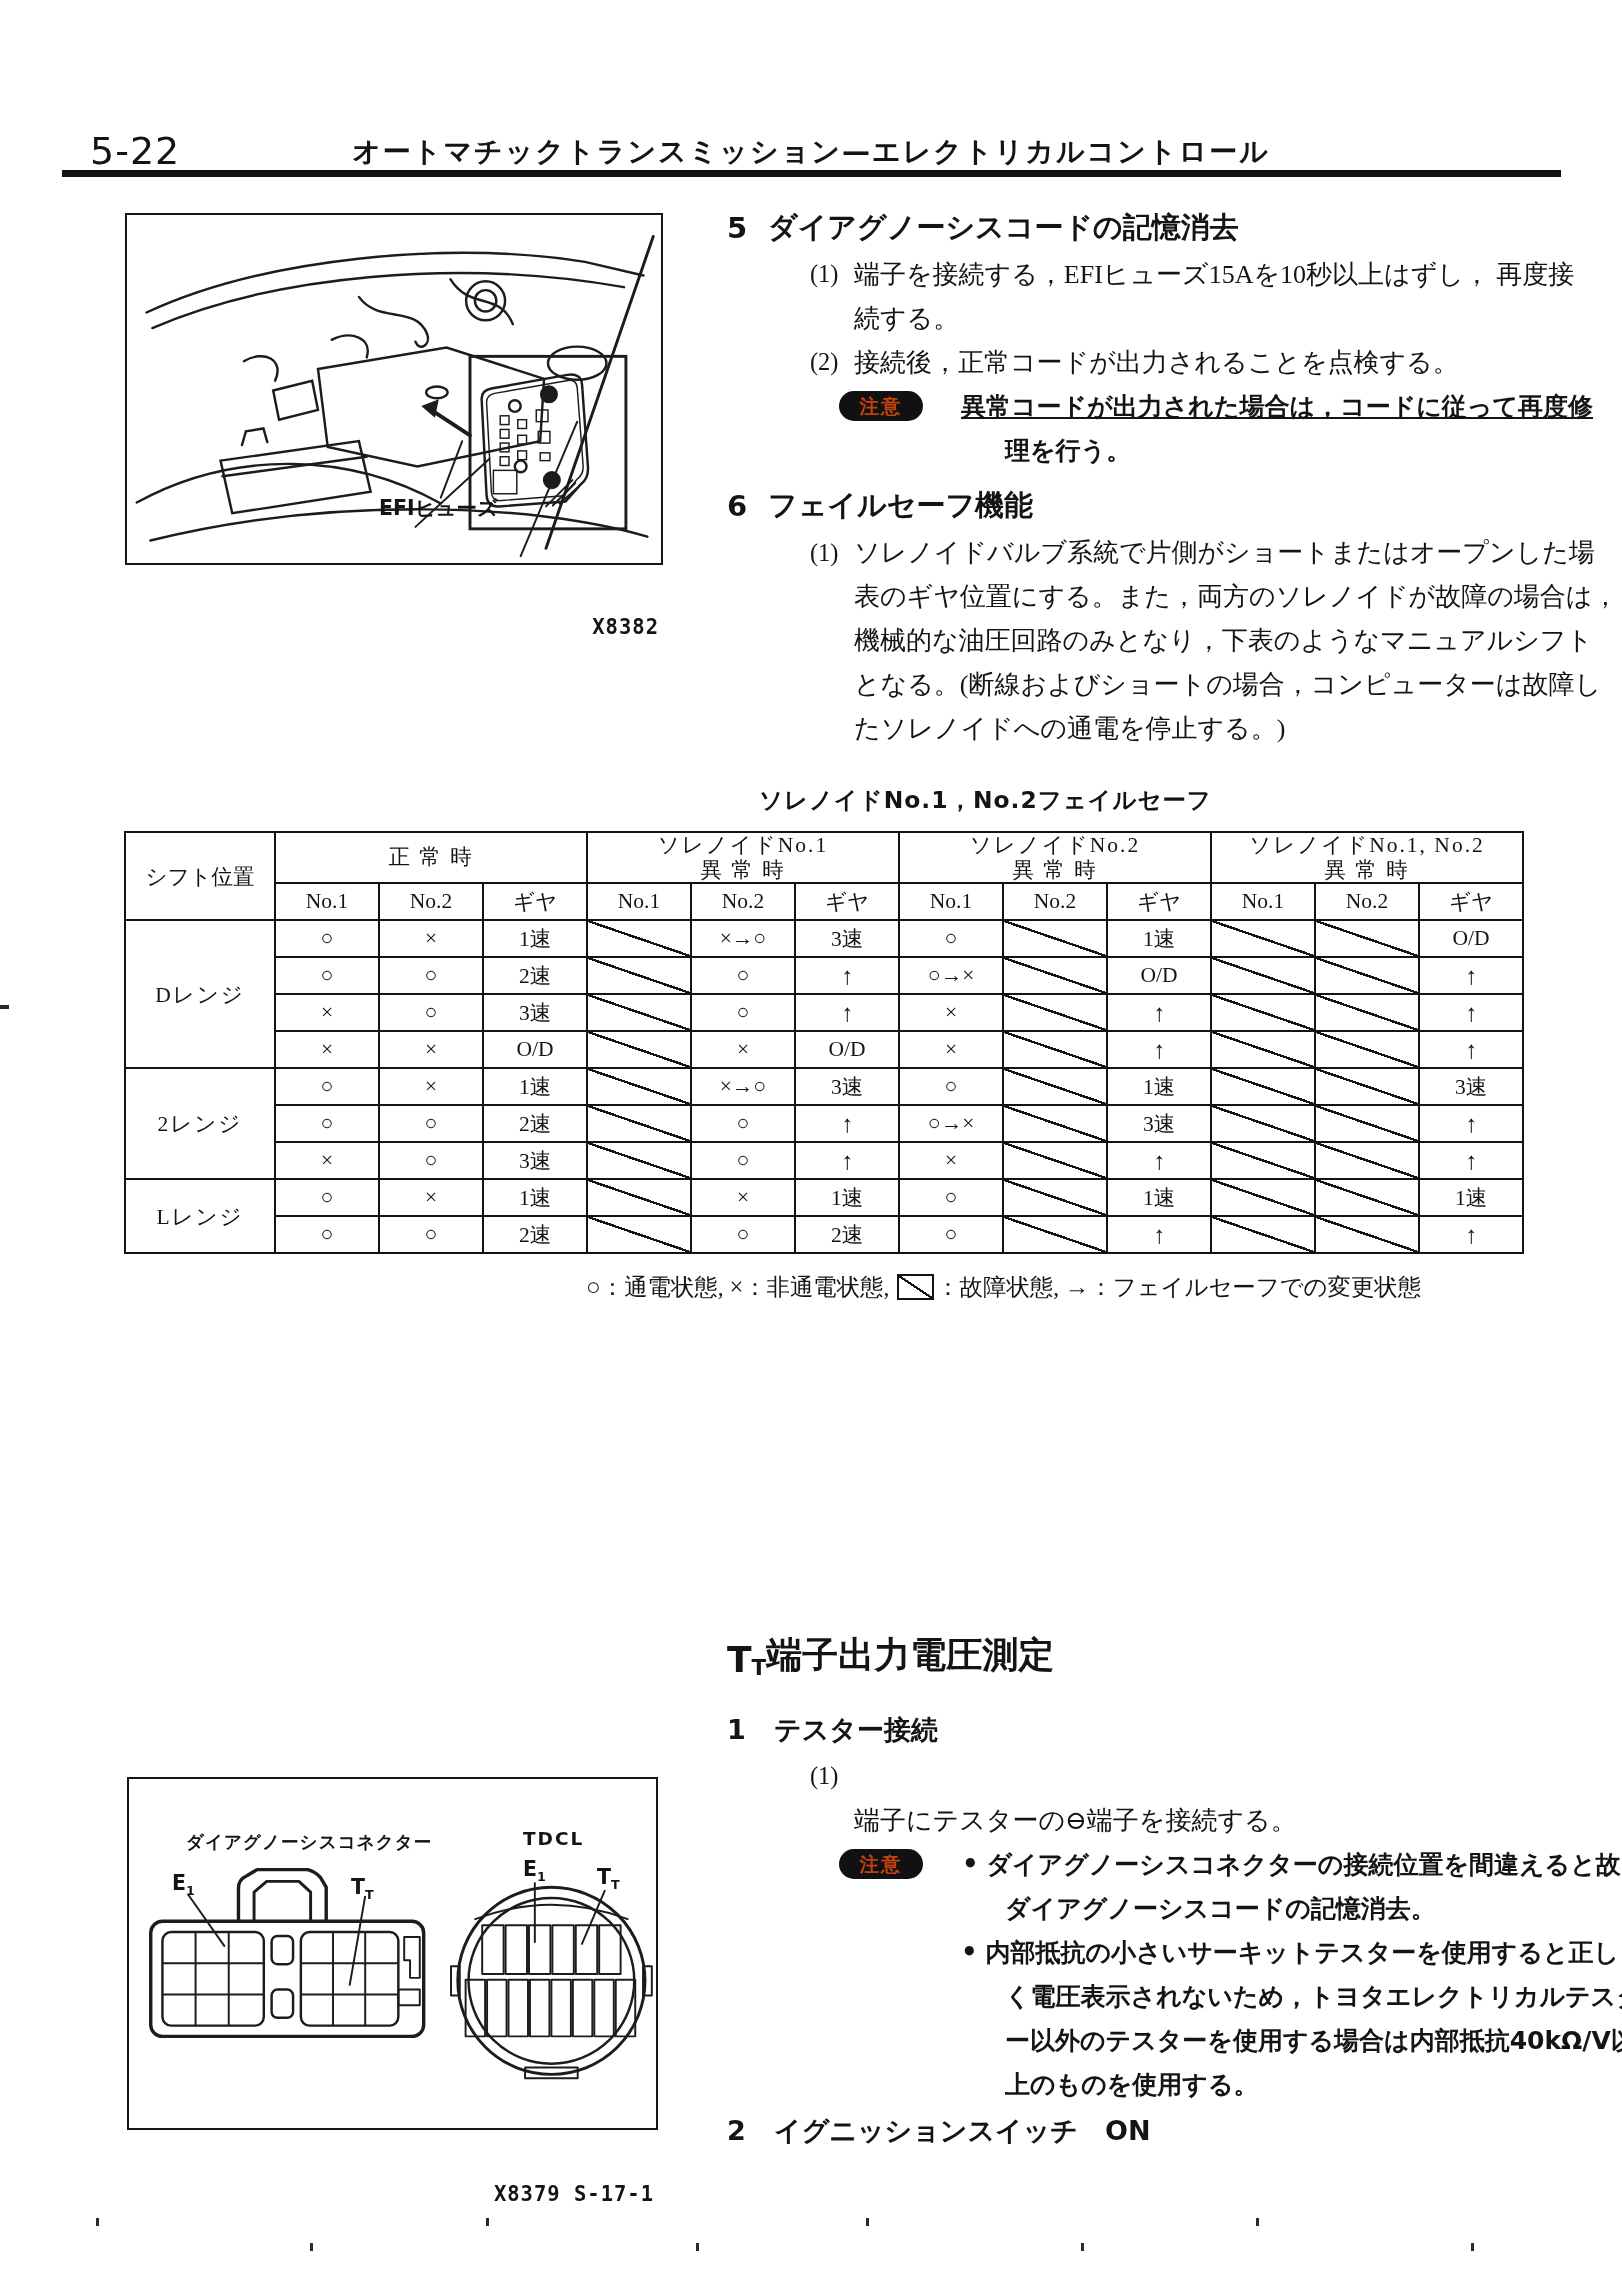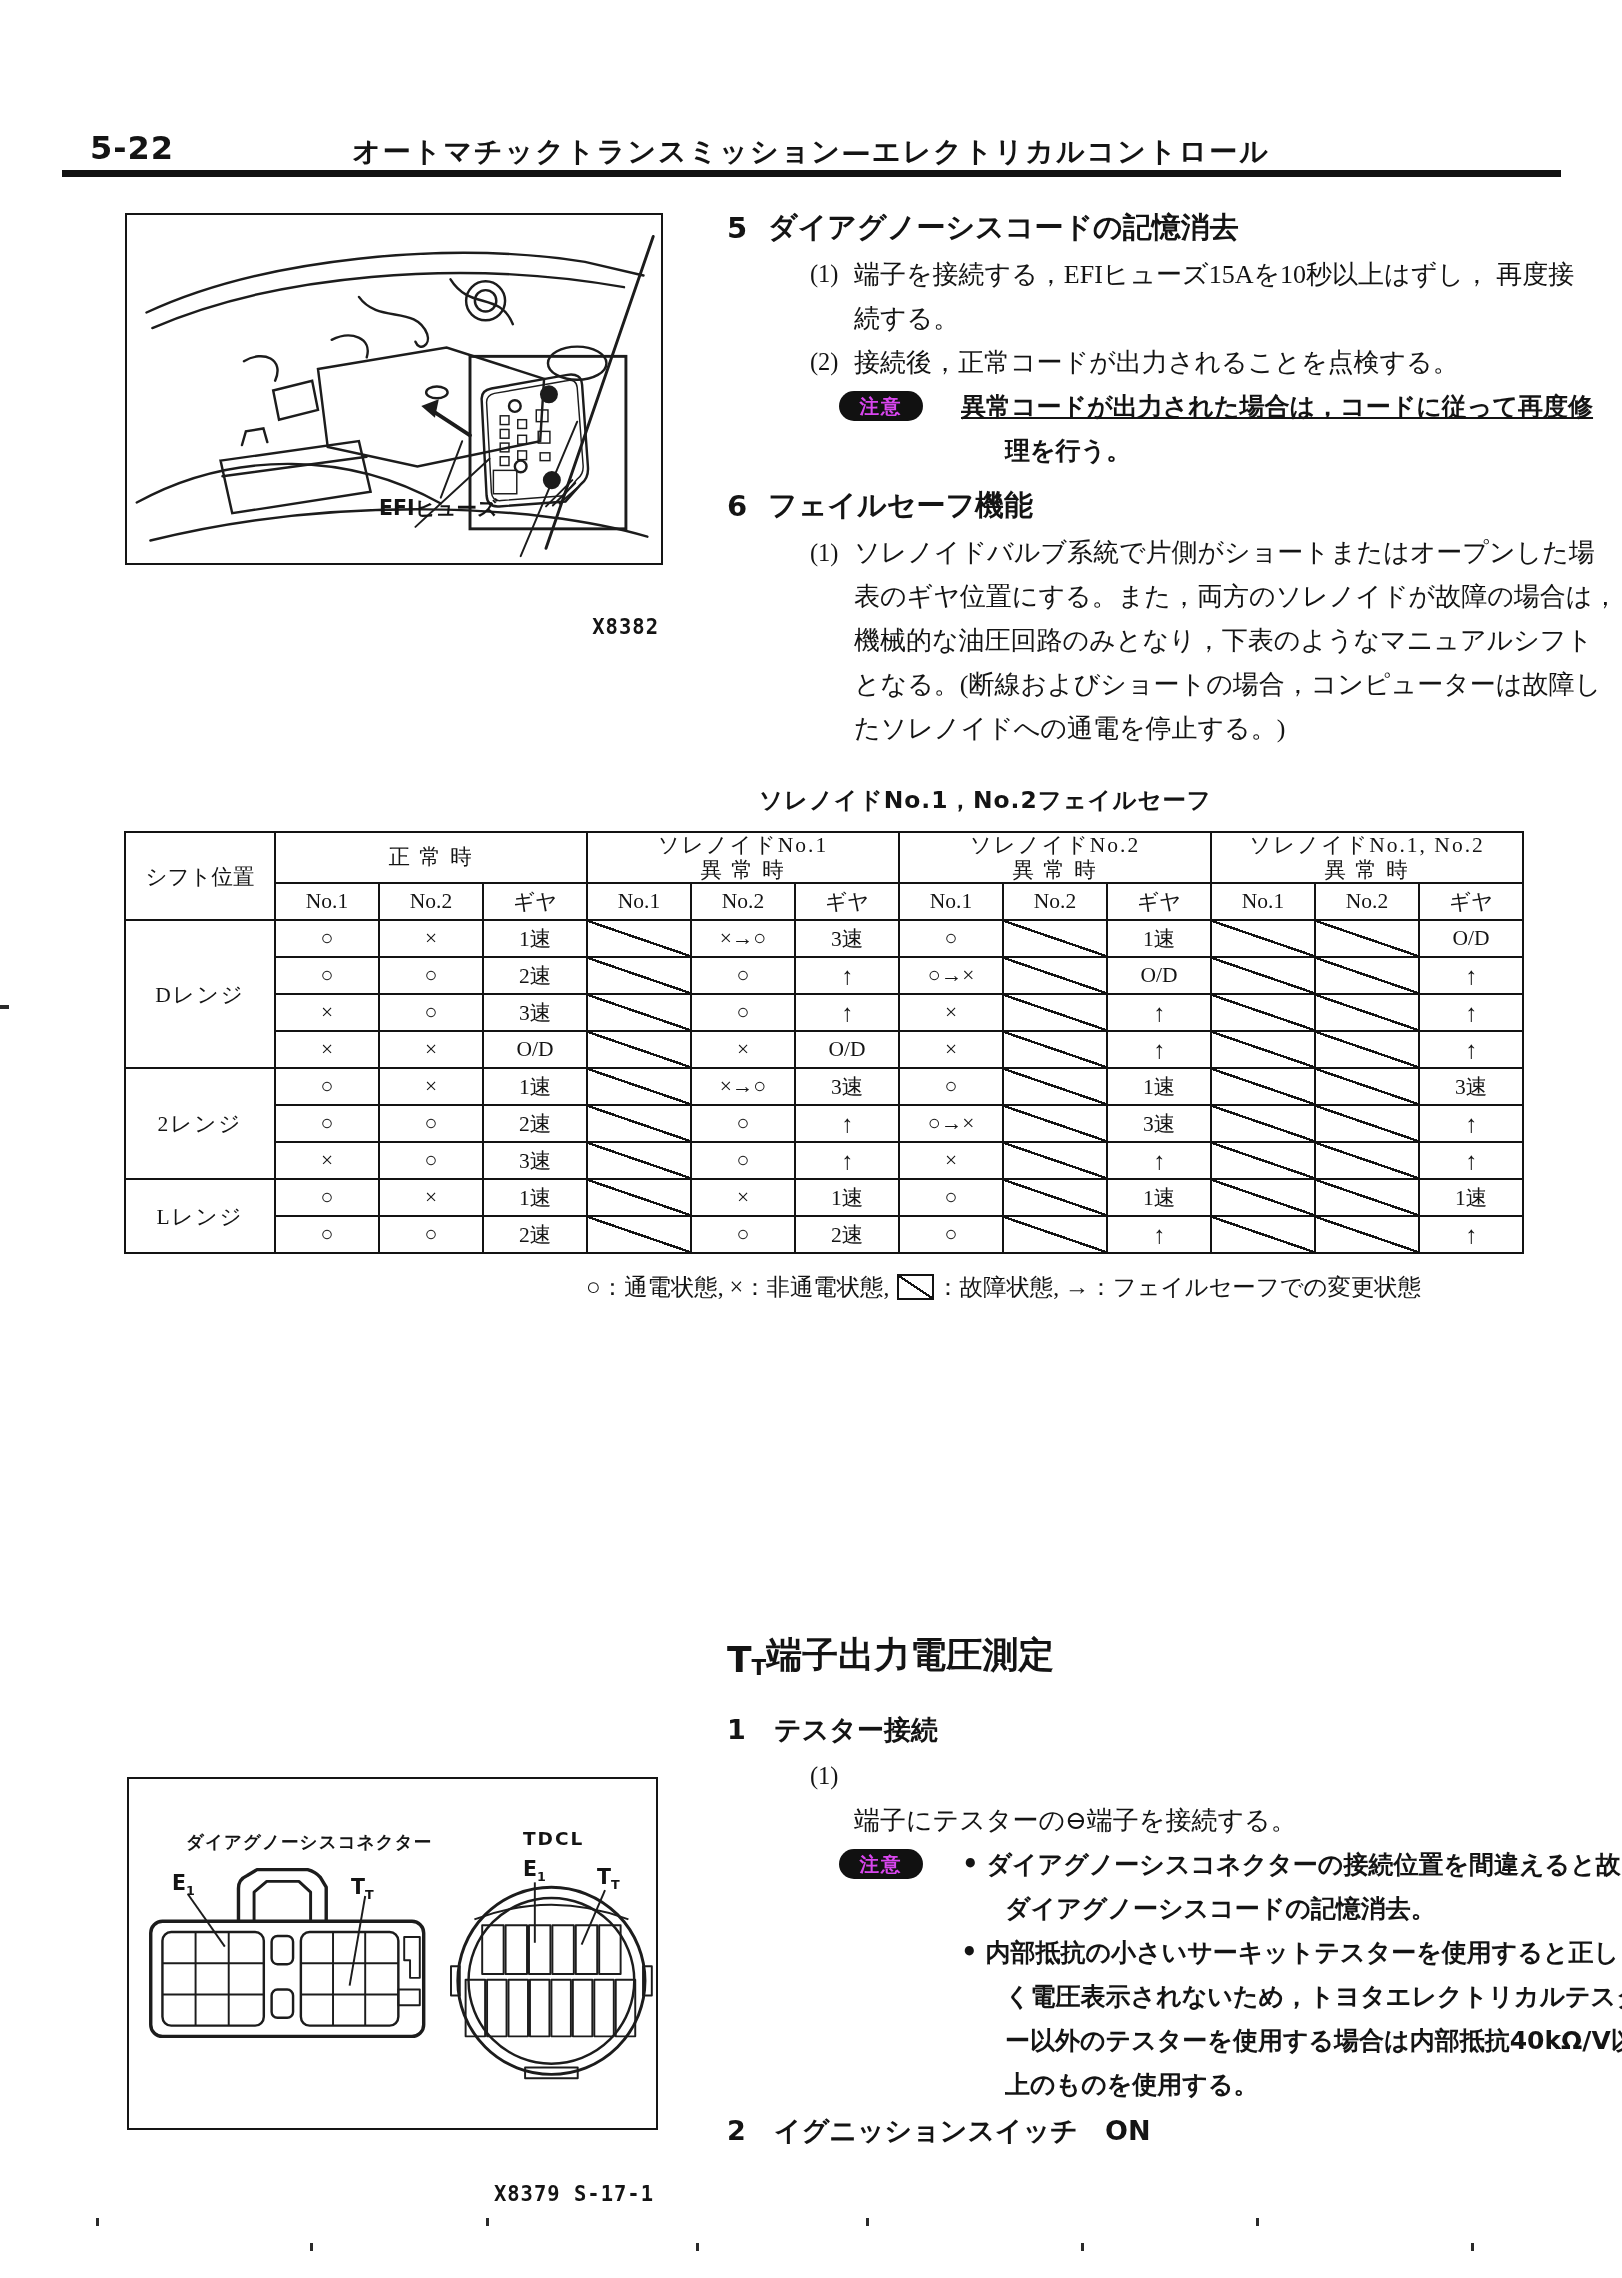--- a/index.html
+++ b/index.html
@@ -1,20 +1,20 @@
 <!DOCTYPE html>
 <html><head>
 <meta charset="utf-8">
 <style>
   html,body{margin:0;padding:0;background:#e8e8e4;}
   .page{position:relative;width:1623px;height:2278px;margin:0 auto;background:#ffffff;
         color:#141414;font-family:"Liberation Serif","DejaVu Serif",serif;overflow:hidden;}
 
   
-  .hdr-num{position:absolute;left:90px;top:129px;font-size:32px;font-weight:bold;
+  .hdr-num{position:absolute;left:90px;top:129px;font-size:38px;font-weight:normal;
            font-family:"DejaVu Sans","Liberation Sans",sans-serif;letter-spacing:1px;text-align:center;}
   .hdr-title{position:absolute;left:62px;top:133px;width:1498px;text-align:center;
              font-size:28px;font-weight:bold;font-family:"DejaVu Sans",sans-serif;letter-spacing:2px;}
   .hdr-rule{position:absolute;left:62px;top:170px;width:1499px;height:6.8px;background:#121212;}
 
   
   .fig{position:absolute;border:2.9px solid #151515;background:#fff;}
   .fig-top{left:125px;top:213px;width:534px;height:348px;}
   .fig-bot{left:127px;top:1777px;width:527px;height:349px;border-width:2px;}
   .fig svg{position:absolute;left:0;top:0;}
@@ -33,21 +33,21 @@
   .col{position:absolute;left:727px;width:819px;font-size:26px;}
   .col-a{top:203px;}
   .col-b{top:1635px;}
   .ln{height:44px;display:flex;align-items:center;white-space:pre;}
   .sec-h{height:49px;display:flex;align-items:center;font-family:"DejaVu Sans",sans-serif;
          font-weight:bold;font-size:29px;white-space:pre;}
   .sec-h .n{width:41px;flex:none;}
   .inum{margin-left:83px;width:44px;flex:none;font-size:24.4px;}
   .i2{margin-left:127px;}
   .badge{display:inline-flex;justify-content:center;align-items:center;margin-left:112px;
-         width:84px;height:30px;flex:none;background:#111;color:#d946ef;border-radius:16.6px;
+         width:84px;height:30px;flex:none;background:#111;color:#c2410c;border-radius:16.6px;
          font-family:"DejaVu Sans",sans-serif;font-weight:bold;font-size:19.5px;letter-spacing:2px;}
   .ntxt{margin-left:38px;font-family:"DejaVu Sans",sans-serif;font-weight:bold;font-size:25px;text-decoration:underline;}
   .n2{margin-left:278px;font-family:"DejaVu Sans",sans-serif;font-weight:bold;font-size:25px;text-align:right;}
   .bul{margin-left:234px;width:24.4px;flex:none;font-family:"DejaVu Sans",sans-serif;font-weight:bold;}
   .bul-in{margin-left:39px;width:24.4px;flex:none;font-family:"DejaVu Sans",sans-serif;font-weight:bold;}
   .btxt{font-family:Liberation Serif, serif;font-weight:bold;font-size:25px;}
   .tt-title{height:45px;display:flex;align-items:flex-end;font-family:"DejaVu Sans",sans-serif;
             font-weight:bold;font-size:36px;}
   .tt-title sub{font-size:21.5px;}
   .sub-s{font-size:16.6px;vertical-align:sub;}

